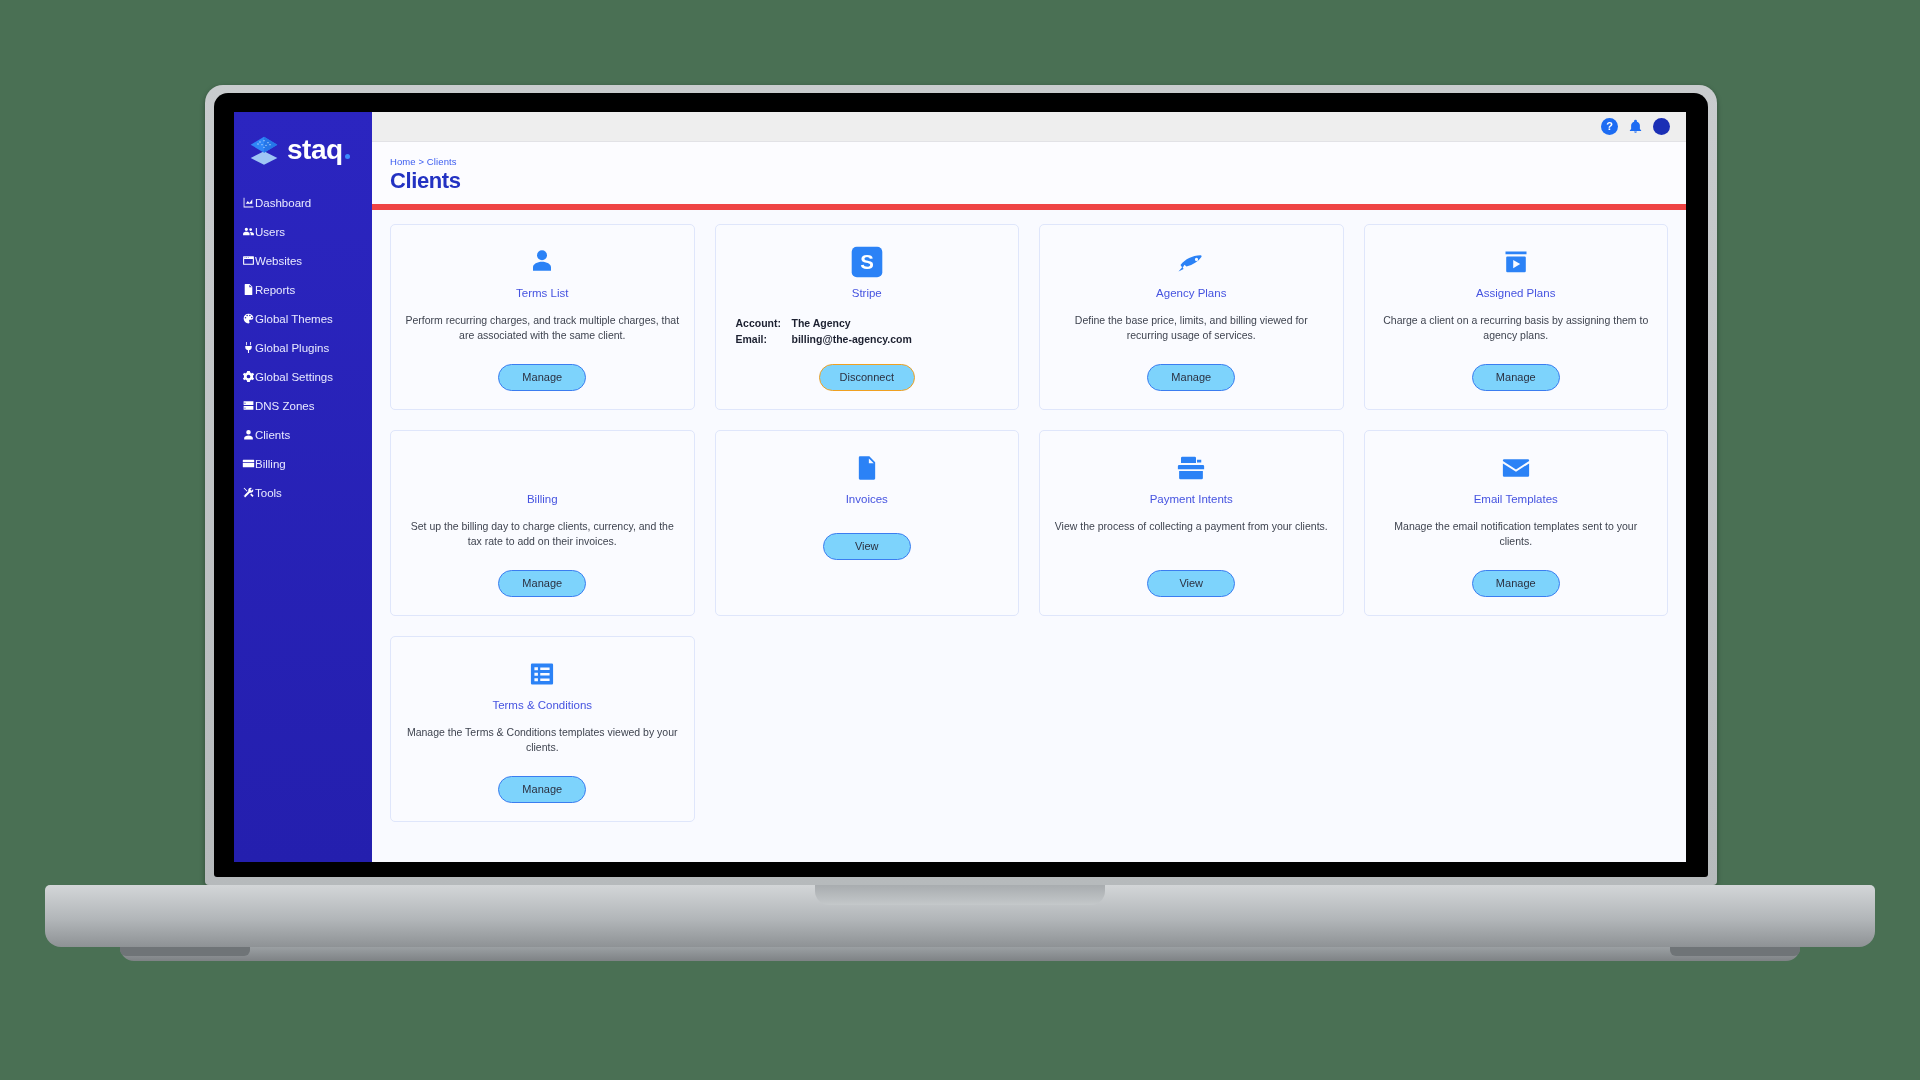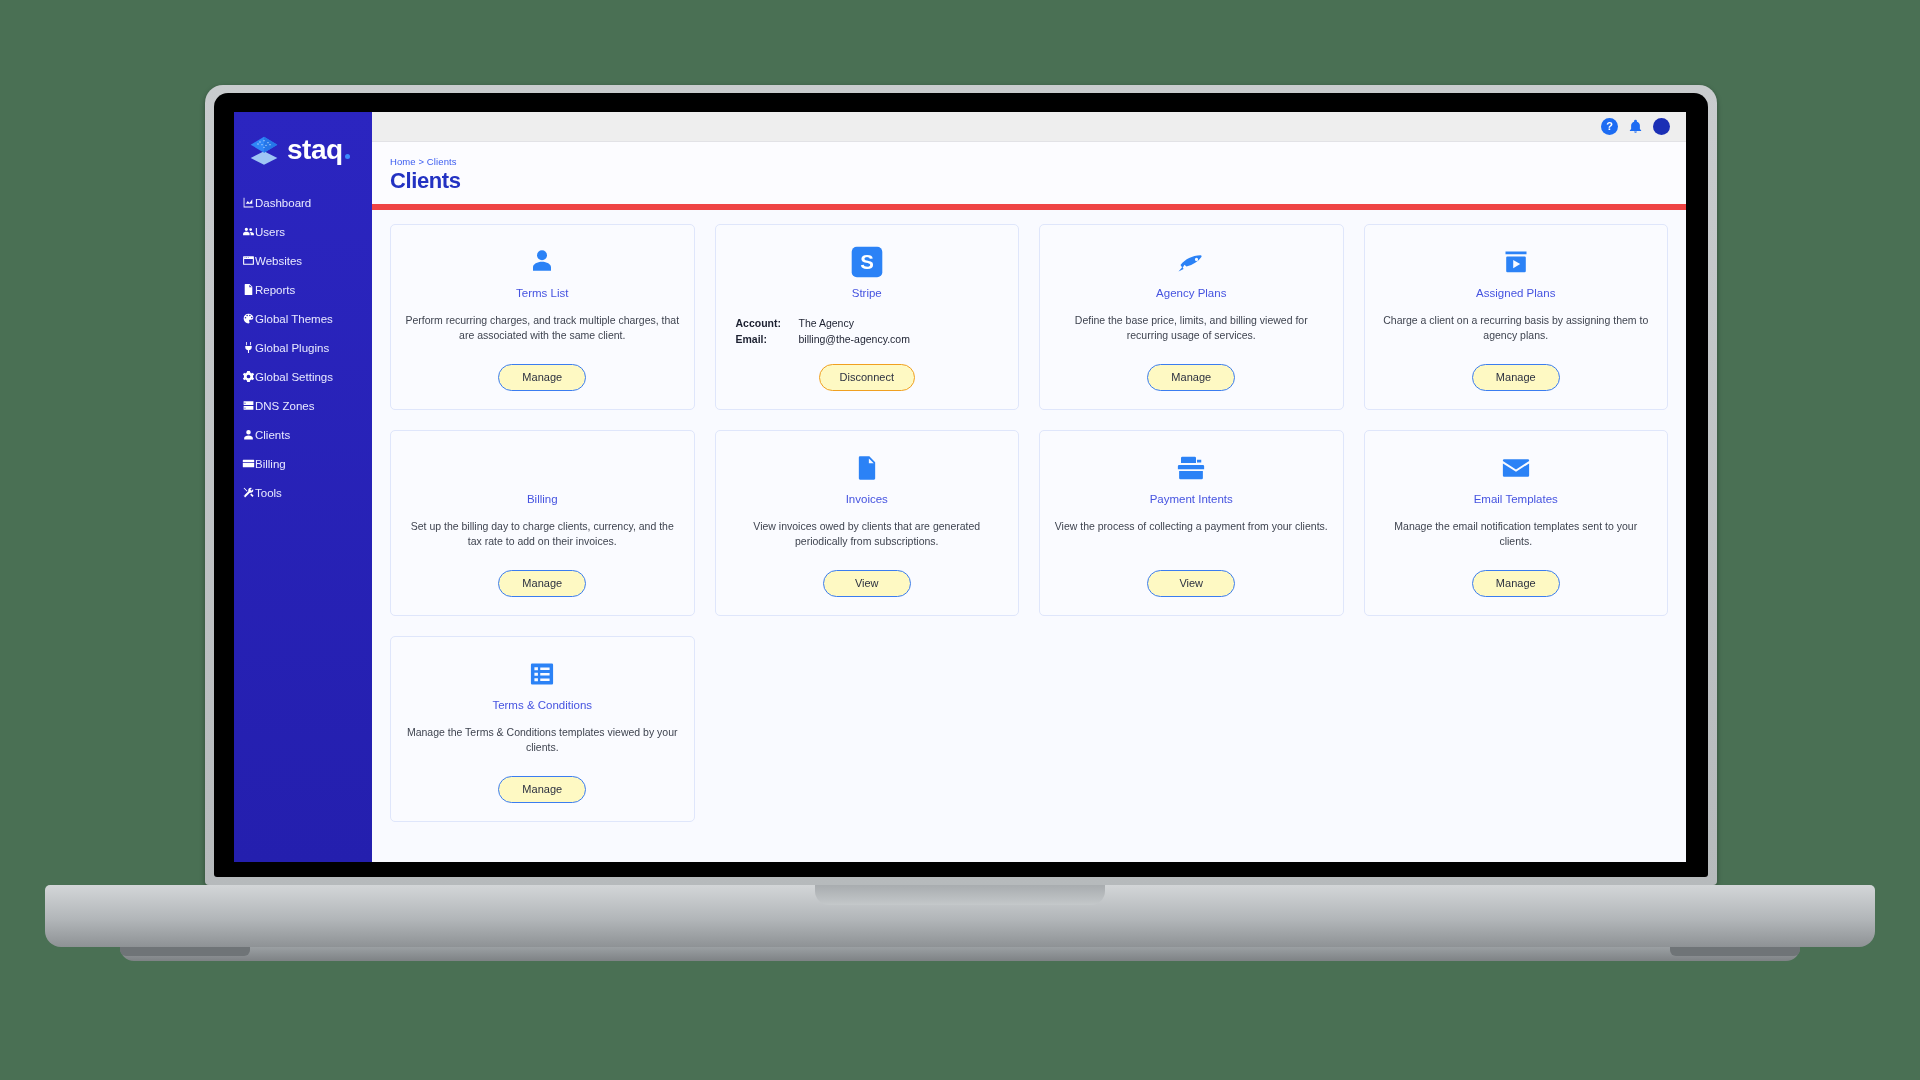--- a/index.html
+++ b/index.html
@@ -211,29 +211,29 @@
     flex: 1;
   }
   .card-kv {
     font-size: 10.5px; color: #1c2030;
     line-height: 1.55; flex: 1;
     width: 100%;
     display: flex; flex-direction: column;
     justify-content: center;
     padding-left: 6px;
   }
-  .kv-row { display: flex; gap: 9px; align-items: flex-end; }
+  .kv-row { display: flex; gap: 2px; align-items: flex-end; }
   .kv-key { font-weight: 700; min-width: 54px; }
-  .kv-val { font-weight: 400; }
+  .kv-val { font-weight: 700; }
   .btn {
     margin-top: 14px;
     min-width: 88px;
     padding: 6px 20px;
     border-radius: 16px;
-    background: #fef9c3;
+    background: #7dd3fc;
     border: 1px solid #3b7df0;
     color: #2b3040;
     font-size: 11px;
     font-family: "Liberation Sans", sans-serif;
     cursor: pointer;
     line-height: 1.2;
   }
   .btn.warn {
     border-color: #f0a020;
     color: #2b3040;
@@ -453,21 +453,20 @@
                 <div class="card-desc">Set up the billing day to charge clients, currency, and the tax rate to add on their invoices.</div>
                 <button class="btn">Manage</button>
               </div>
               <div class="card">
                 <div class="card-icon">
                   <svg viewBox="0 0 24 24" width="28" height="28">
                     <path d="M6 2h8l5 5v14a1 1 0 0 1-1 1H6a1 1 0 0 1-1-1V3a1 1 0 0 1 1-1zm7.6 1.9V8h4.2l-4.2-4.1zM8.3 11h7v1.5h-7V11zm0 3h7v1.5h-7V14zm0 3h4.5v1.5H8.3V17z" fill="#2b82f6"></path>
                   </svg>
                 </div>
                 <div class="card-title">Invoices</div>
-                <div class="card-desc">View invoices owed by clients that are generated periodically from subscriptions.</div>
                 <button class="btn">View</button>
               </div>
               <div class="card">
                 <div class="card-icon">
                   <svg viewBox="0 0 24 24" width="30" height="30">
                     <path d="M5 3h10a1 1 0 0 1 1 1v4H4V4a1 1 0 0 1 1-1zm11.8 2.4h3.4v2.2h-3.4V5.4zM2.5 9.6h19a1 1 0 0 1 1 1v2.4h-21v-2.4a1 1 0 0 1 1-1zm0 4.8h19V20a1 1 0 0 1-1 1h-17a1 1 0 0 1-1-1v-5.6zm2.3 1.9h2v1.6h-2v-1.6zm3.5 0h2v1.6h-2v-1.6zm3.5 0h2v1.6h-2v-1.6zm3.5 0h3.6v3.2h-3.6v-3.2zM6.3 4.9h7.4v1.7H6.3V4.9z" fill="#2b82f6"></path>
                   </svg>
                 </div>
                 <div class="card-title">Payment Intents</div>
                 <div class="card-desc">View the process of collecting a payment from your clients.</div>

